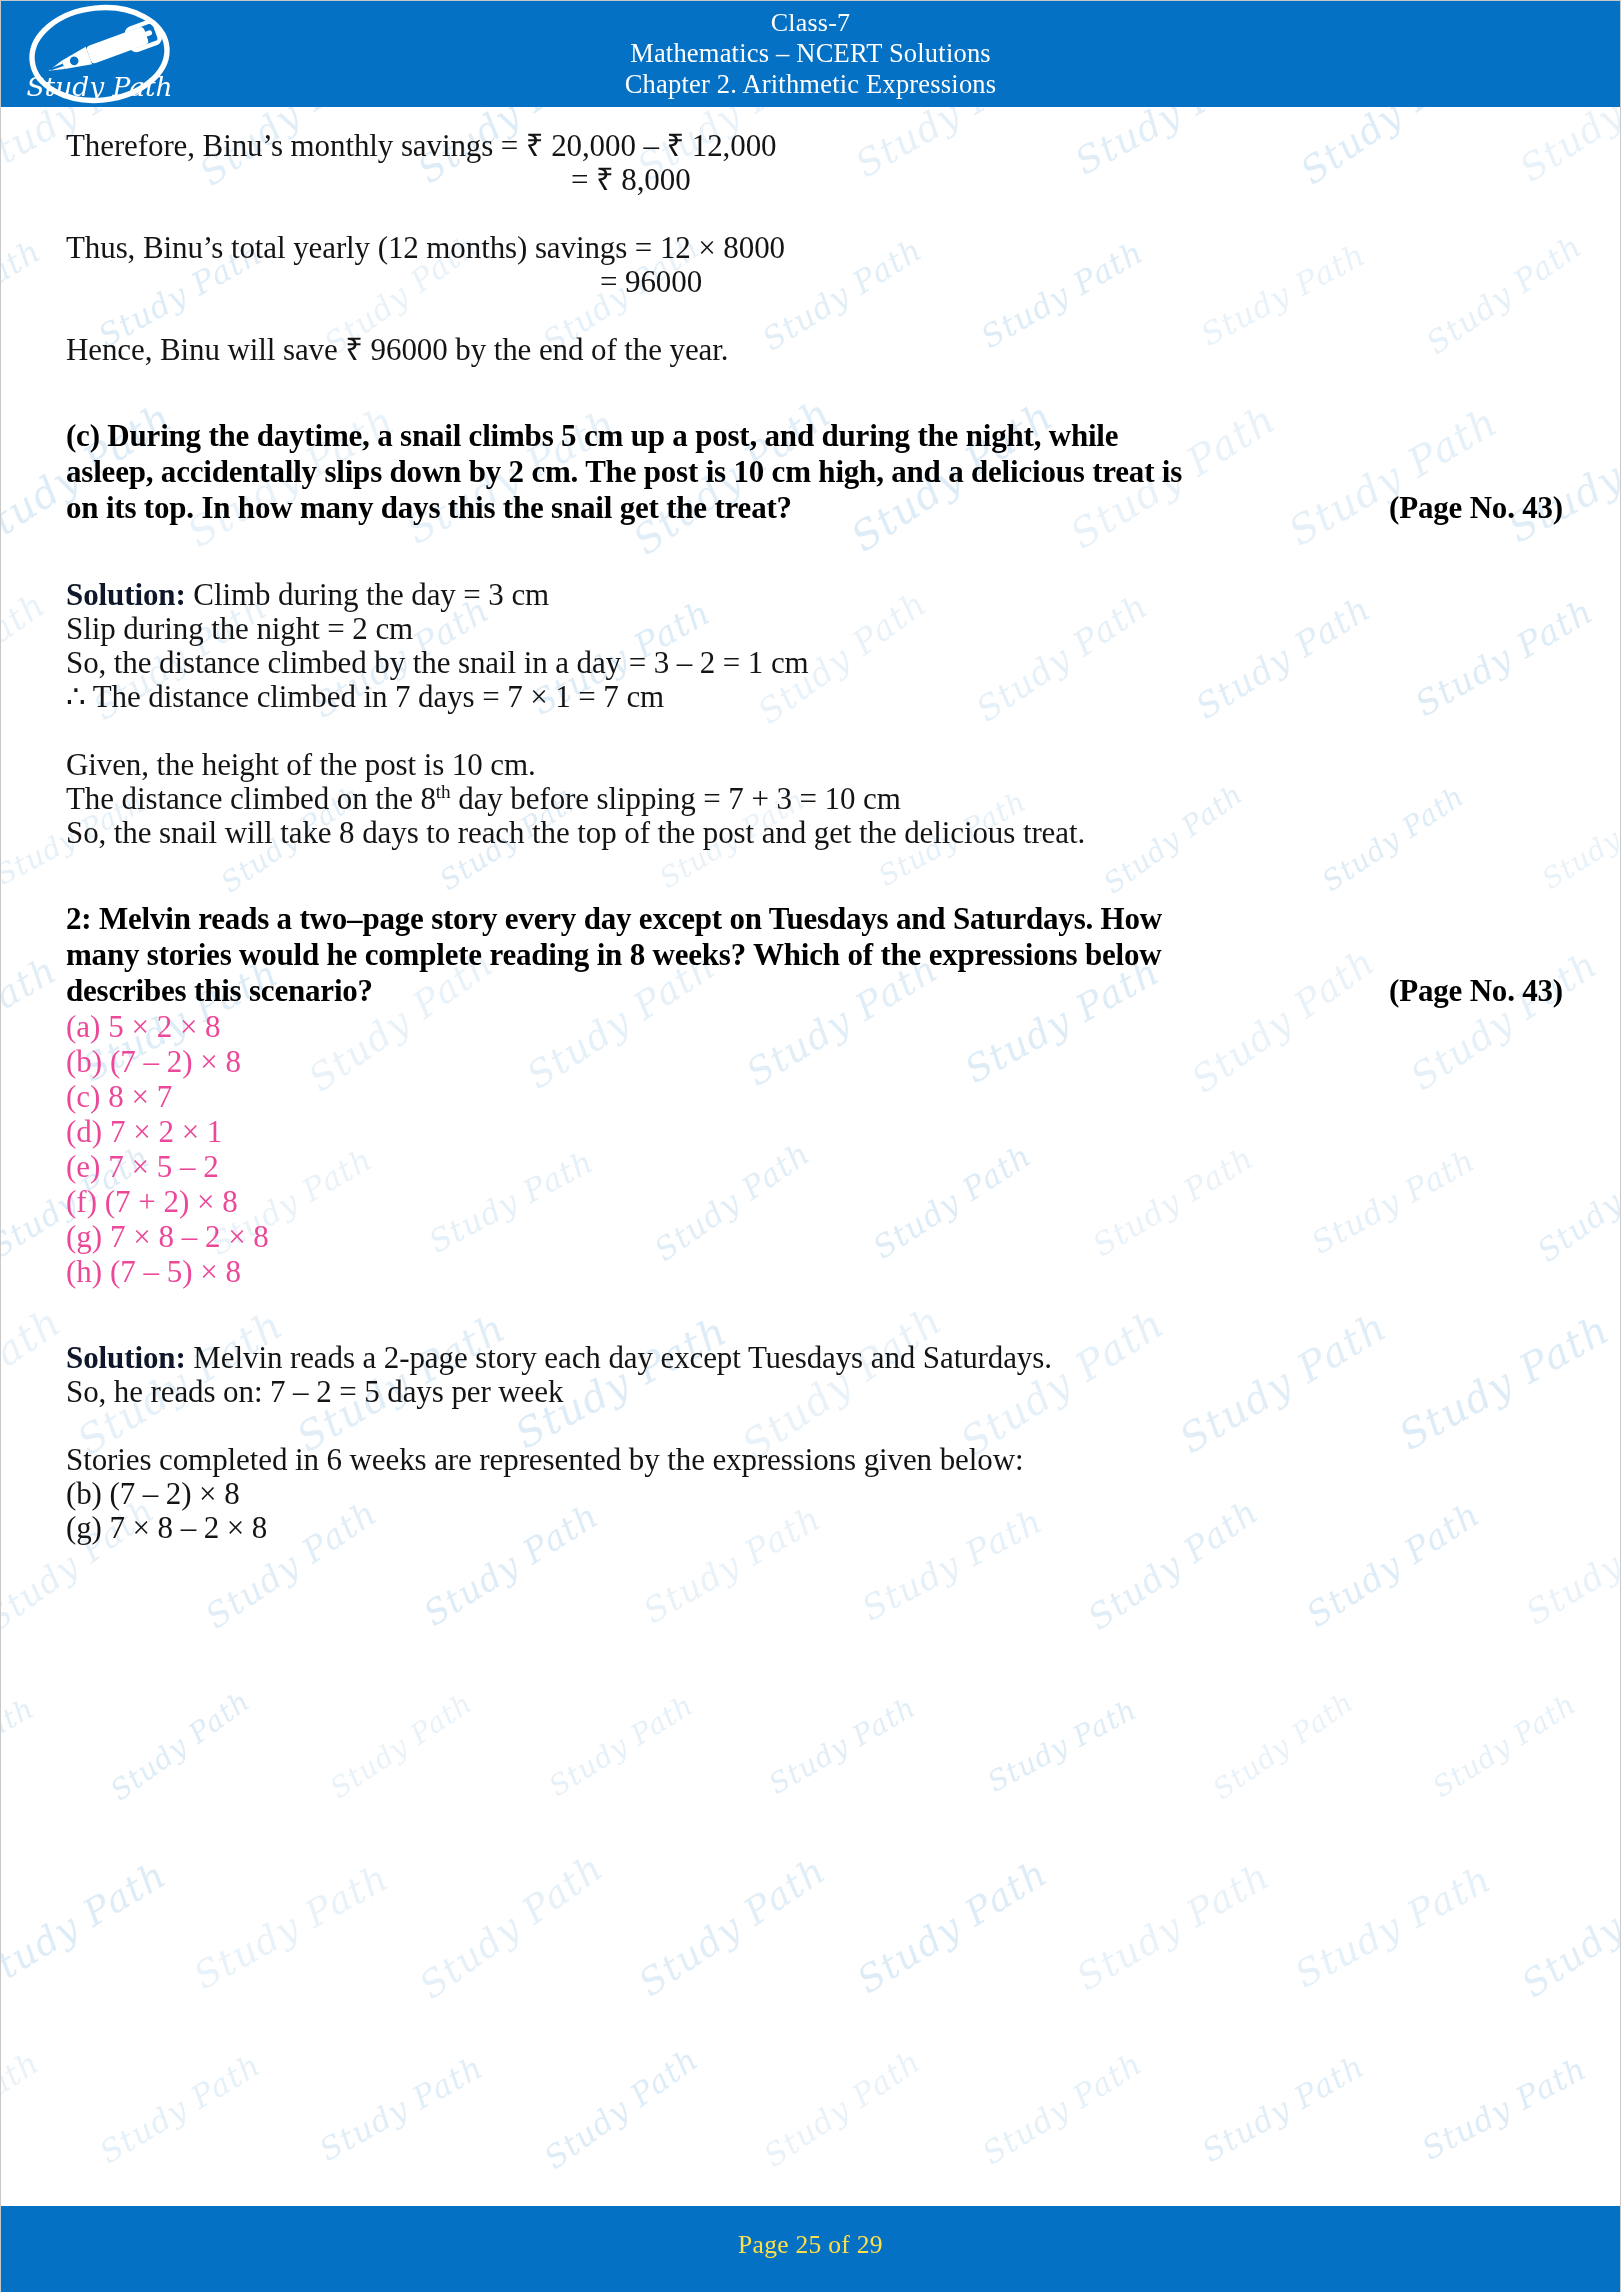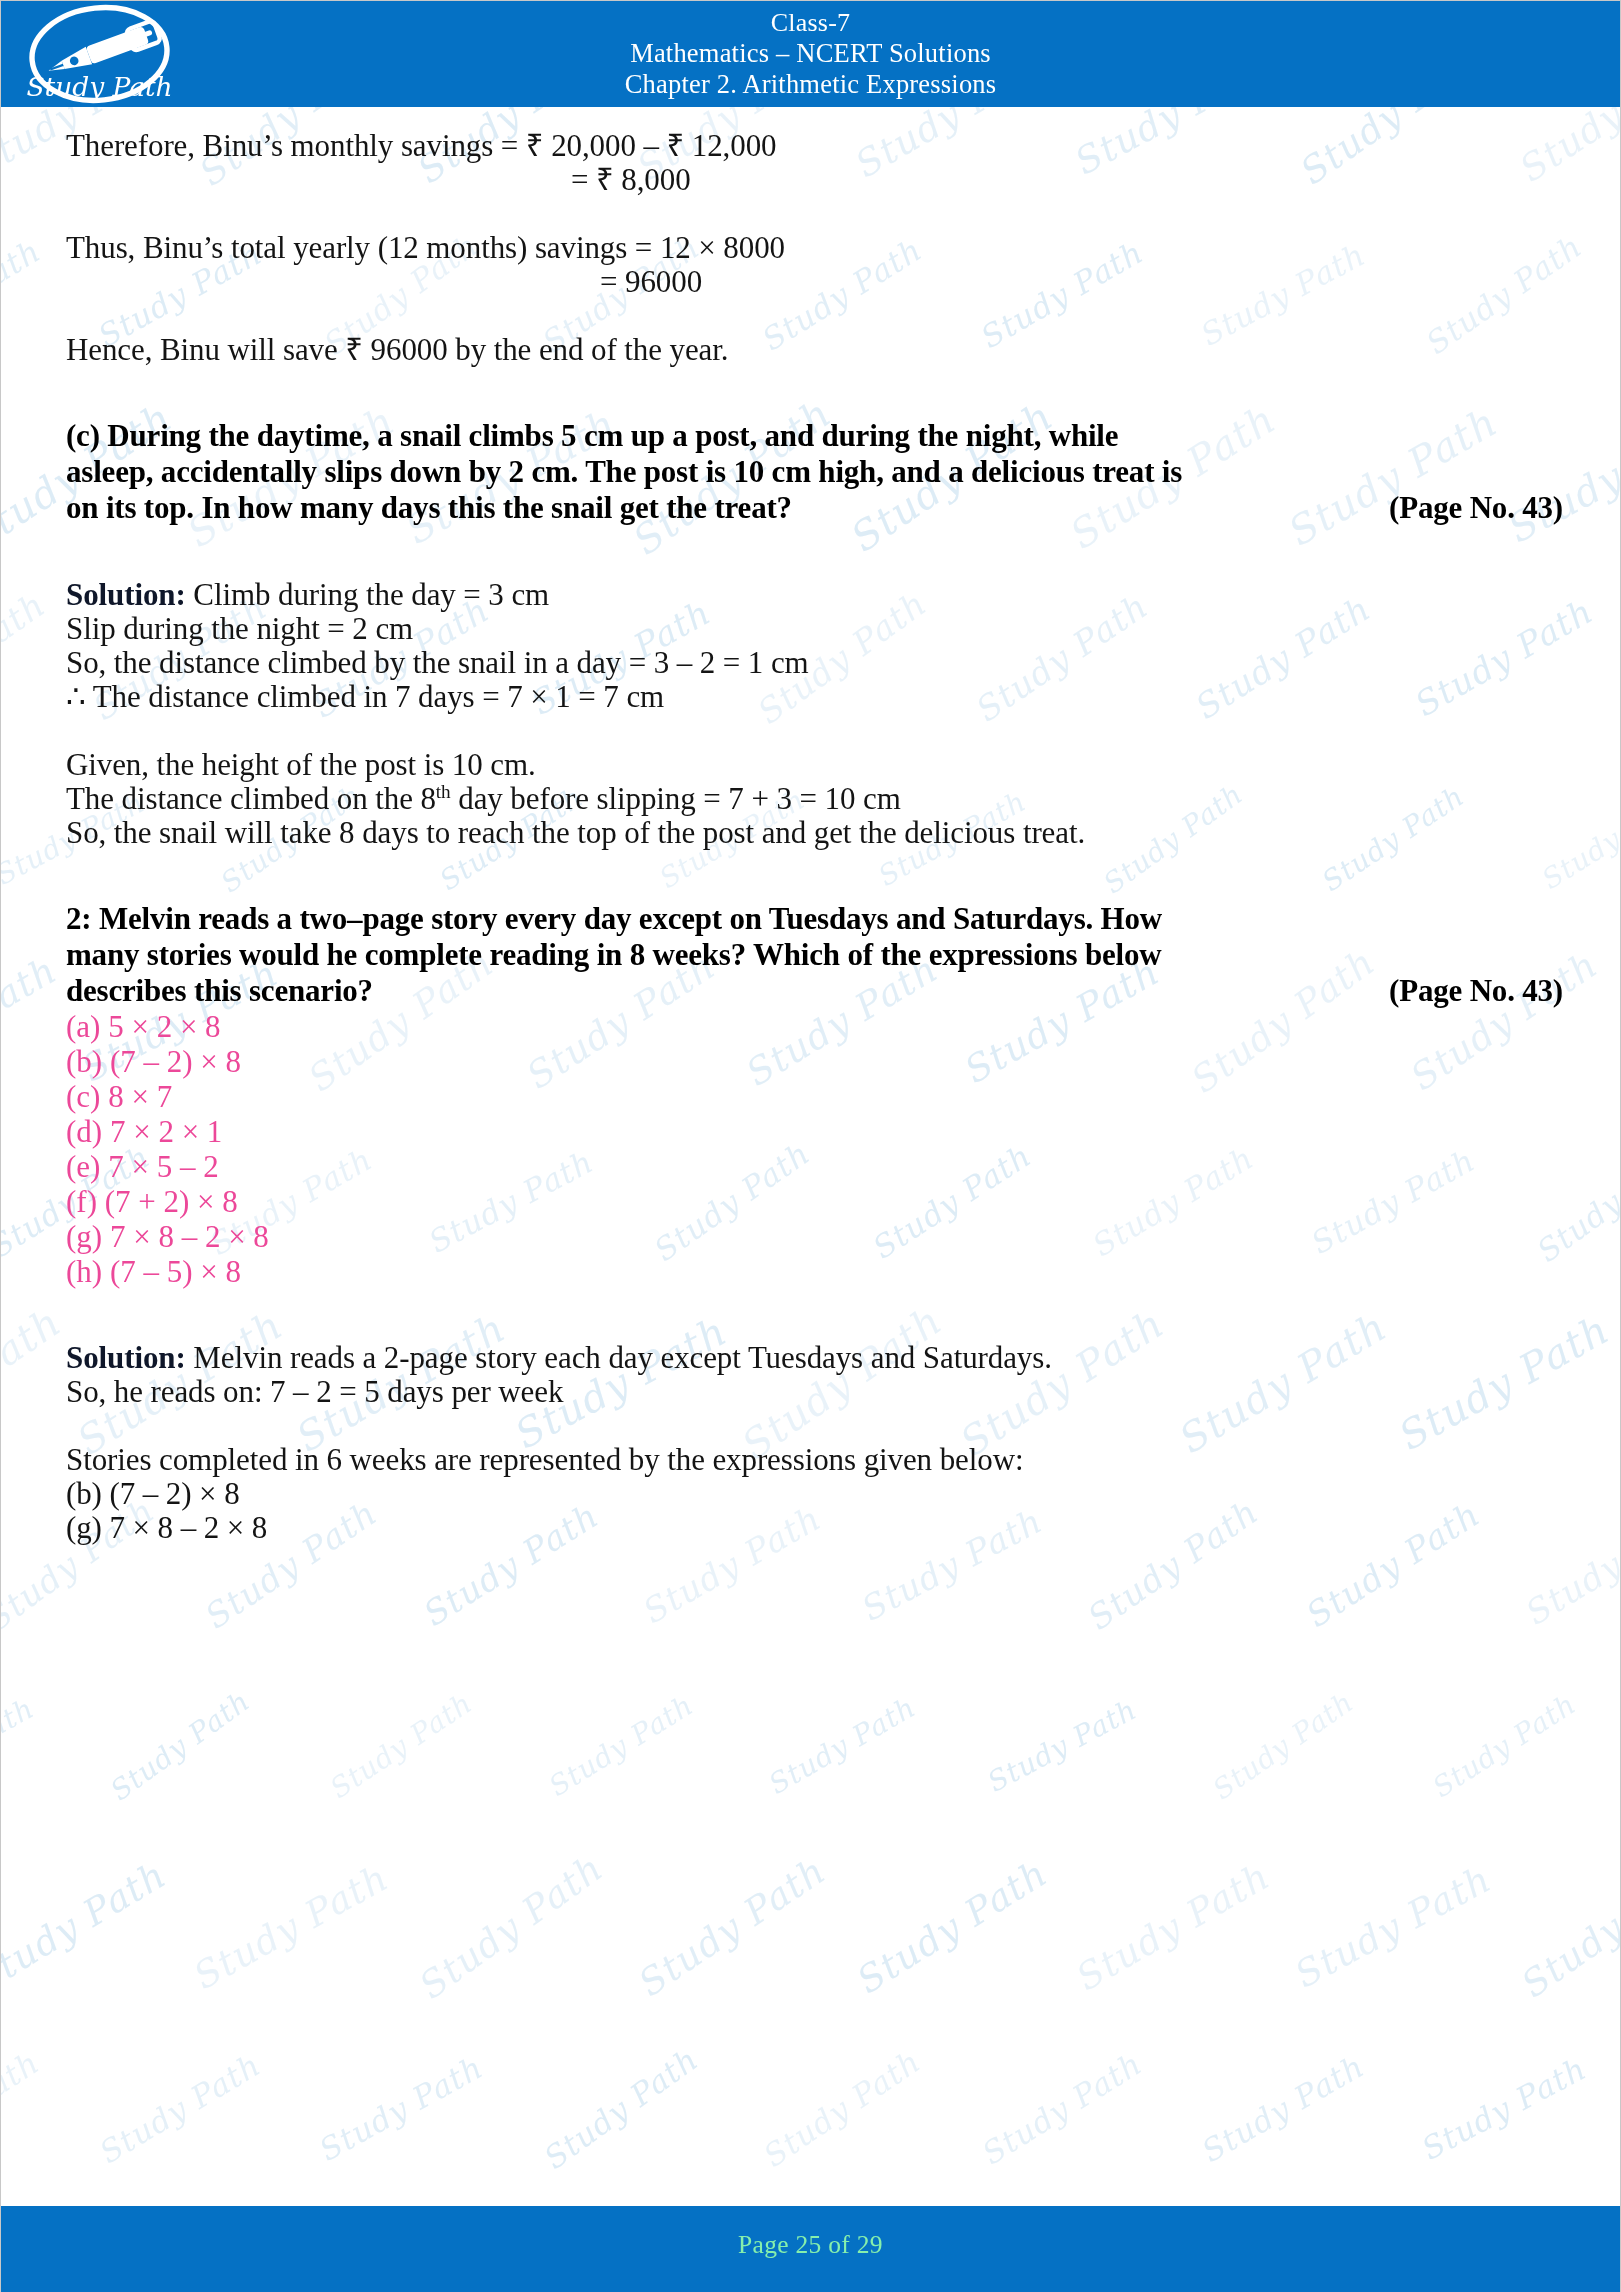--- a/index.html
+++ b/index.html
@@ -129,21 +129,21 @@
     left: 0; right: 0; bottom: 0;
     height: 86px;
     background: #0571c4;
     z-index: 3;
     display: flex;
     align-items: flex-start;
     justify-content: center;
     padding-top: 23.5px;
   }
   .footer-text {
-    color: #86efac;
+    color: #fde047;
     font-family: "Liberation Serif", serif;
     font-size: 25.5px;
     letter-spacing: 0.3px;
   }
 </style>
 </head>
 <body>
 
 <div class="page">
 

